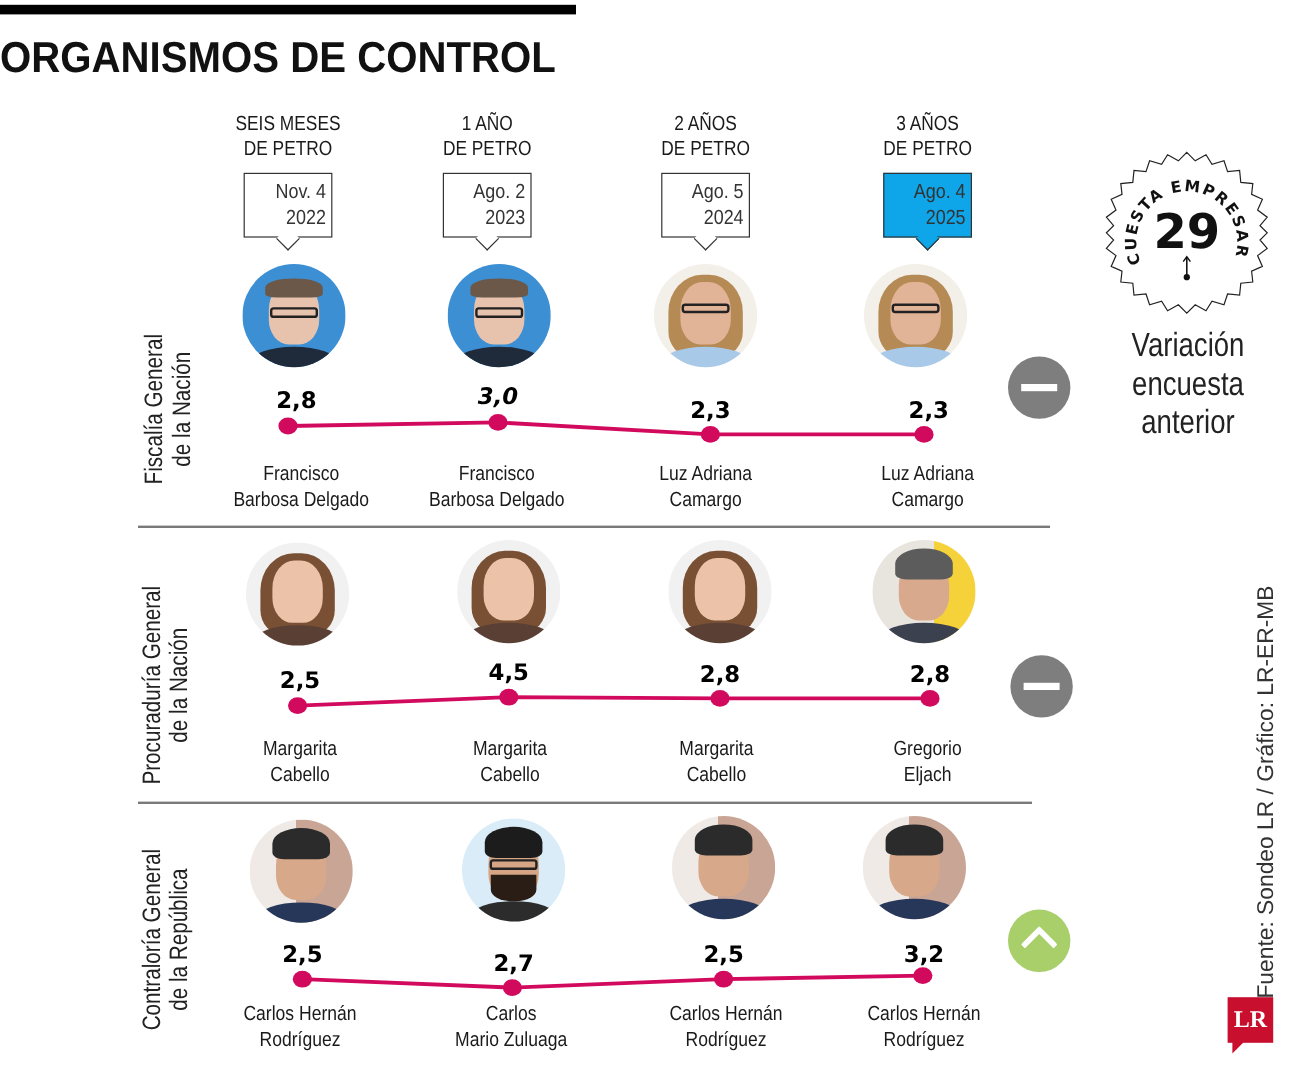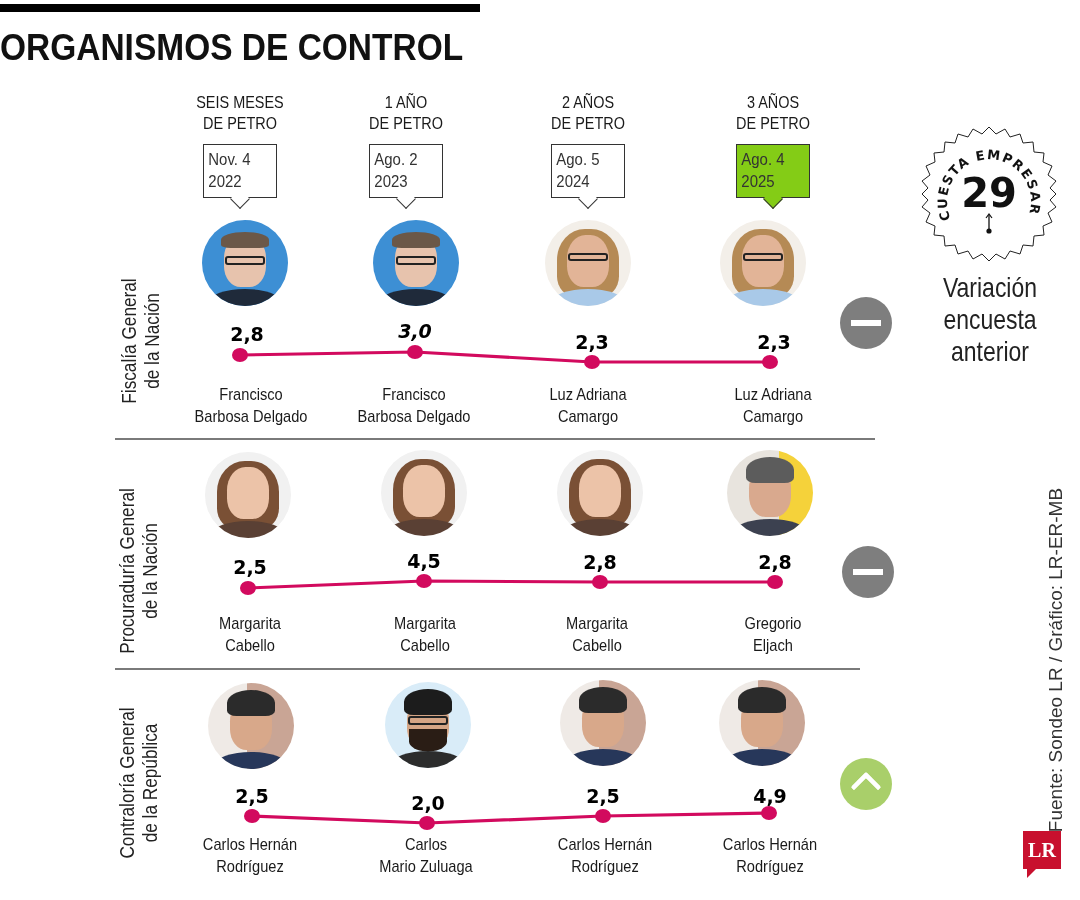--- a/index.html
+++ b/index.html
@@ -3,22 +3,22 @@
 <meta charset="utf-8">
 <style>
   * { box-sizing: border-box; margin: 0; padding: 0; }
   html, body { width: 1080px; height: 900px; background: #ffffff; overflow: hidden; }
   body { position: relative; font-family: "Liberation Sans", "DejaVu Sans", sans-serif; color: #1a1a1a; }
 
   .top-bar { position: absolute; left: 0; top: 4px; width: 480px; height: 8px; background: #000; }
   .title { position: absolute; left: 0; top: 27px; font-size: 36px; font-weight: bold; letter-spacing: 0px; color: #111; transform: scaleX(0.93); transform-origin: left; white-space: nowrap; }
 
   .col-header { position: absolute; width: 150px; text-align: center; font-size: 17px; line-height: 21px; color: #1a1a1a; transform: scaleX(0.85); }
-  .date-box { position: absolute; width: 74px; height: 54px; border: 1.3px solid #333; background: #fff; text-align: left; font-size: 17px; line-height: 22px; padding-top: 4px; color: #333; }
-  .date-box.current { background: #84cc16; }
+  .date-box { position: absolute; width: 74px; height: 54px; border: 1.3px solid #333; background: #fff; text-align: right; font-size: 17px; line-height: 22px; padding-top: 4px; color: #333; }
+  .date-box.current { background: #0ea5e9; }
   .date-box .pointer { position: absolute; left: 50%; bottom: -9px; width: 14px; height: 14px; margin-left: -7px; background: inherit; border-right: 1.3px solid #333; border-bottom: 1.3px solid #333; transform: rotate(45deg); }
   .date-box span { position: relative; z-index: 1; display: block; transform: scaleX(0.88); }
 
   .avatar { position: absolute; width: 86px; height: 86px; border-radius: 50%; overflow: hidden; }
   .avatar .bg { position: absolute; inset: 0; }
   .avatar .face { position: absolute; left: 26%; top: 18%; width: 48%; height: 60%; border-radius: 45% 45% 40% 40%; }
   .avatar .hair { position: absolute; left: 22%; top: 8%; width: 56%; height: 30%; border-radius: 50% 50% 20% 20%; }
   .avatar .body { position: absolute; left: 8%; bottom: -10%; width: 84%; height: 30%; border-radius: 50% 50% 0 0; }
   .avatar .glasses { position: absolute; left: 27%; top: 42%; width: 46%; height: 10%; border: 2px solid #222; border-radius: 3px; }
   .avatar .long-hair { position: absolute; left: 14%; top: 10%; width: 72%; height: 80%; border-radius: 45% 45% 30% 30%; }
@@ -259,23 +259,23 @@
   <div class="hair" style="background:#2b2b2b;"></div>
 </div>
 <div class="avatar" style="left:719px; top:680px;">
   <div class="bg" style="background:linear-gradient(90deg,#efeae6 0%,#efeae6 45%,#c9a595 45%);"></div>
   <div class="body" style="background:#27375a;"></div>
   <div class="face" style="background:#d8a88a;"></div>
   <div class="hair" style="background:#2b2b2b;"></div>
 </div>
 
 <div class="value" style="left:222px; top:785px;">2,5</div>
-<div class="value" style="left:398px; top:792px;">2,0</div>
+<div class="value" style="left:398px; top:792px;">2,7</div>
 <div class="value" style="left:573px; top:785px;">2,5</div>
-<div class="value" style="left:740px; top:785px;">4,9</div>
+<div class="value" style="left:740px; top:785px;">3,2</div>
 
 <div class="name" style="left:165px; top:834px;">
   <div>Carlos Hernán</div>
   <div>Rodríguez</div>
 </div>
 <div class="name" style="left:341px; top:834px;">
   <div>Carlos</div>
   <div>Mario Zuluaga</div>
 </div>
 <div class="name" style="left:520px; top:834px;">

